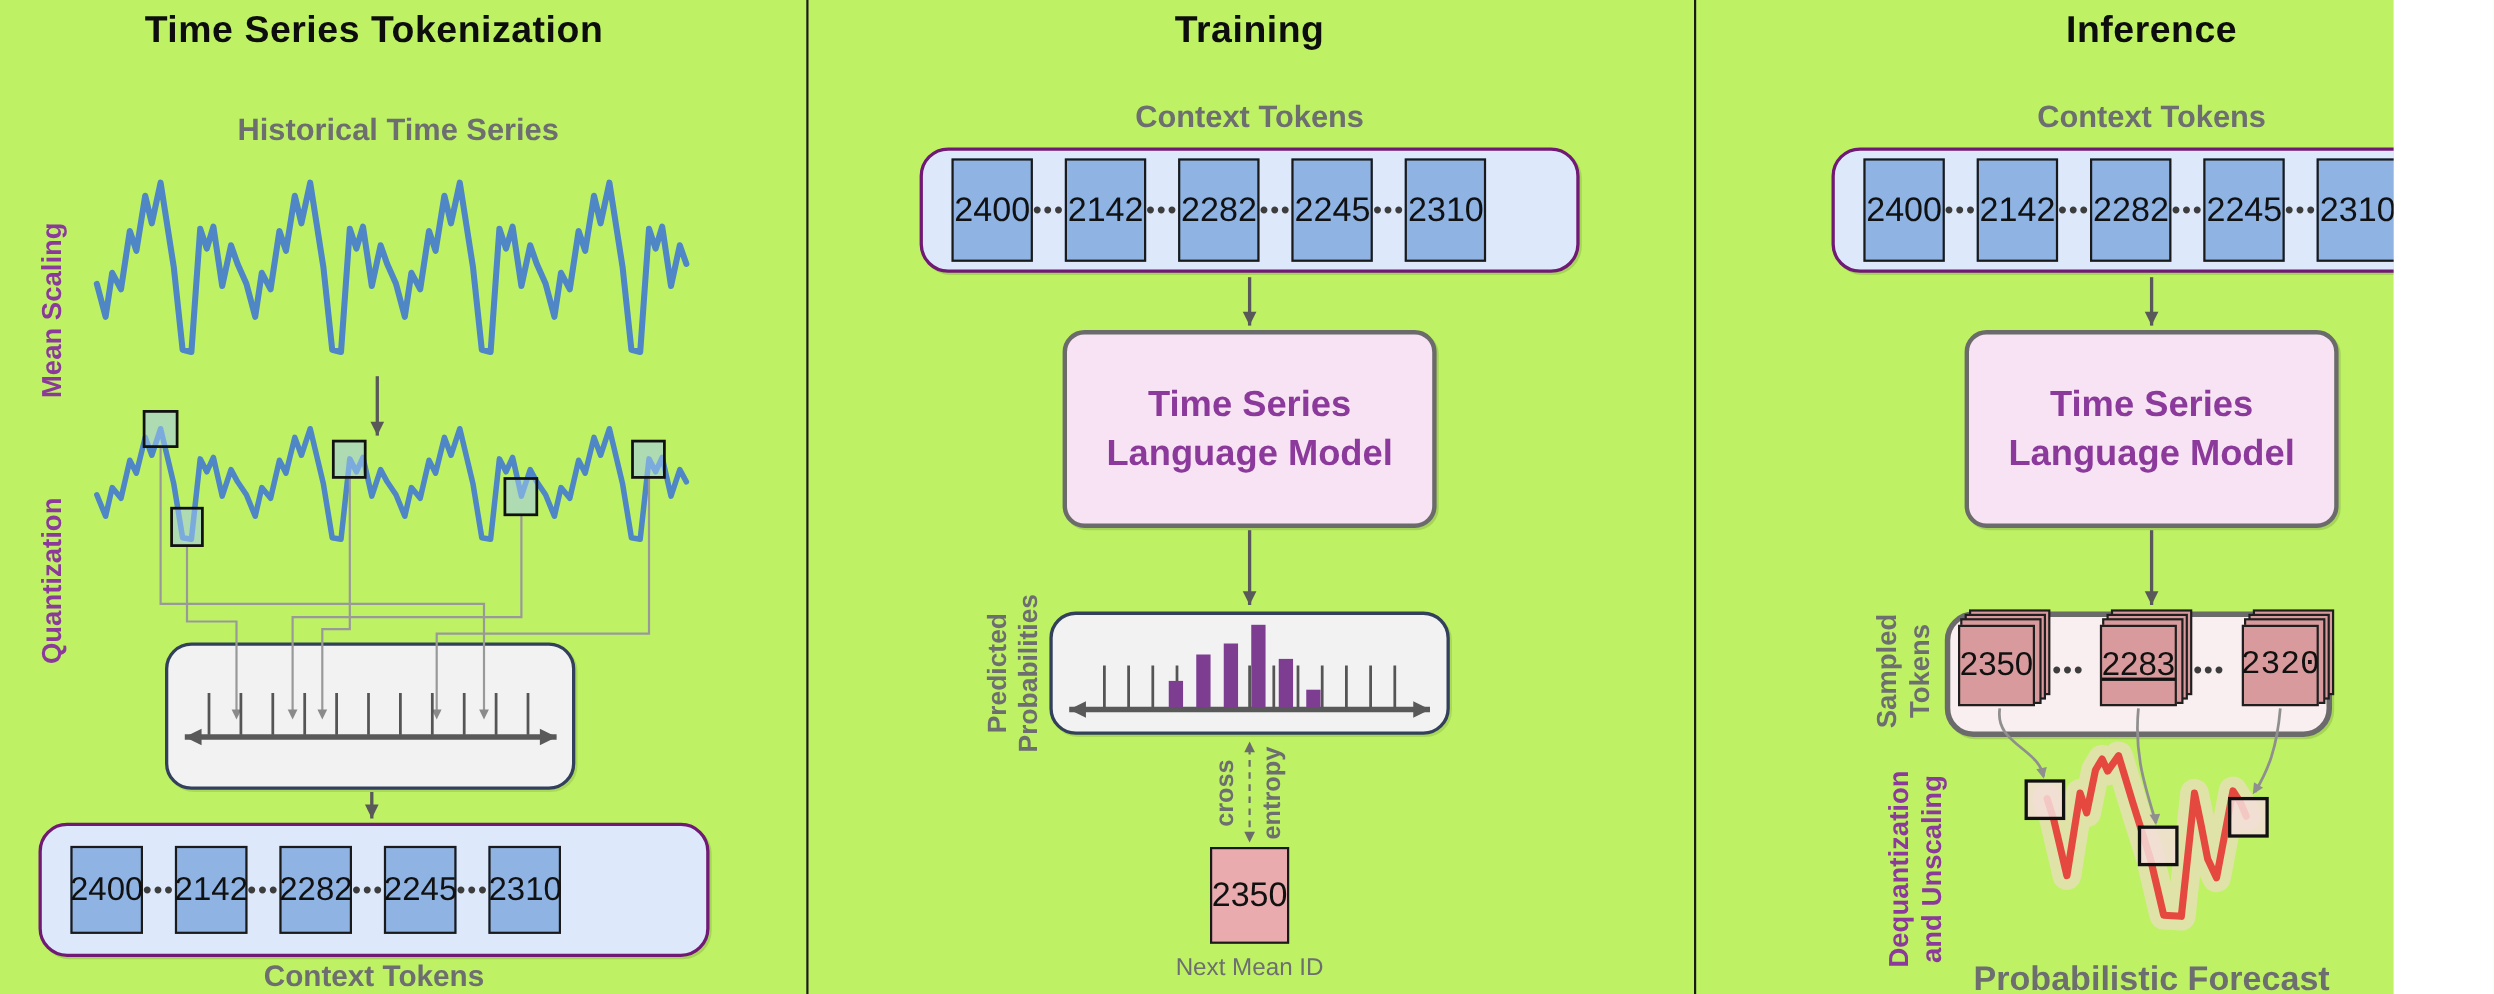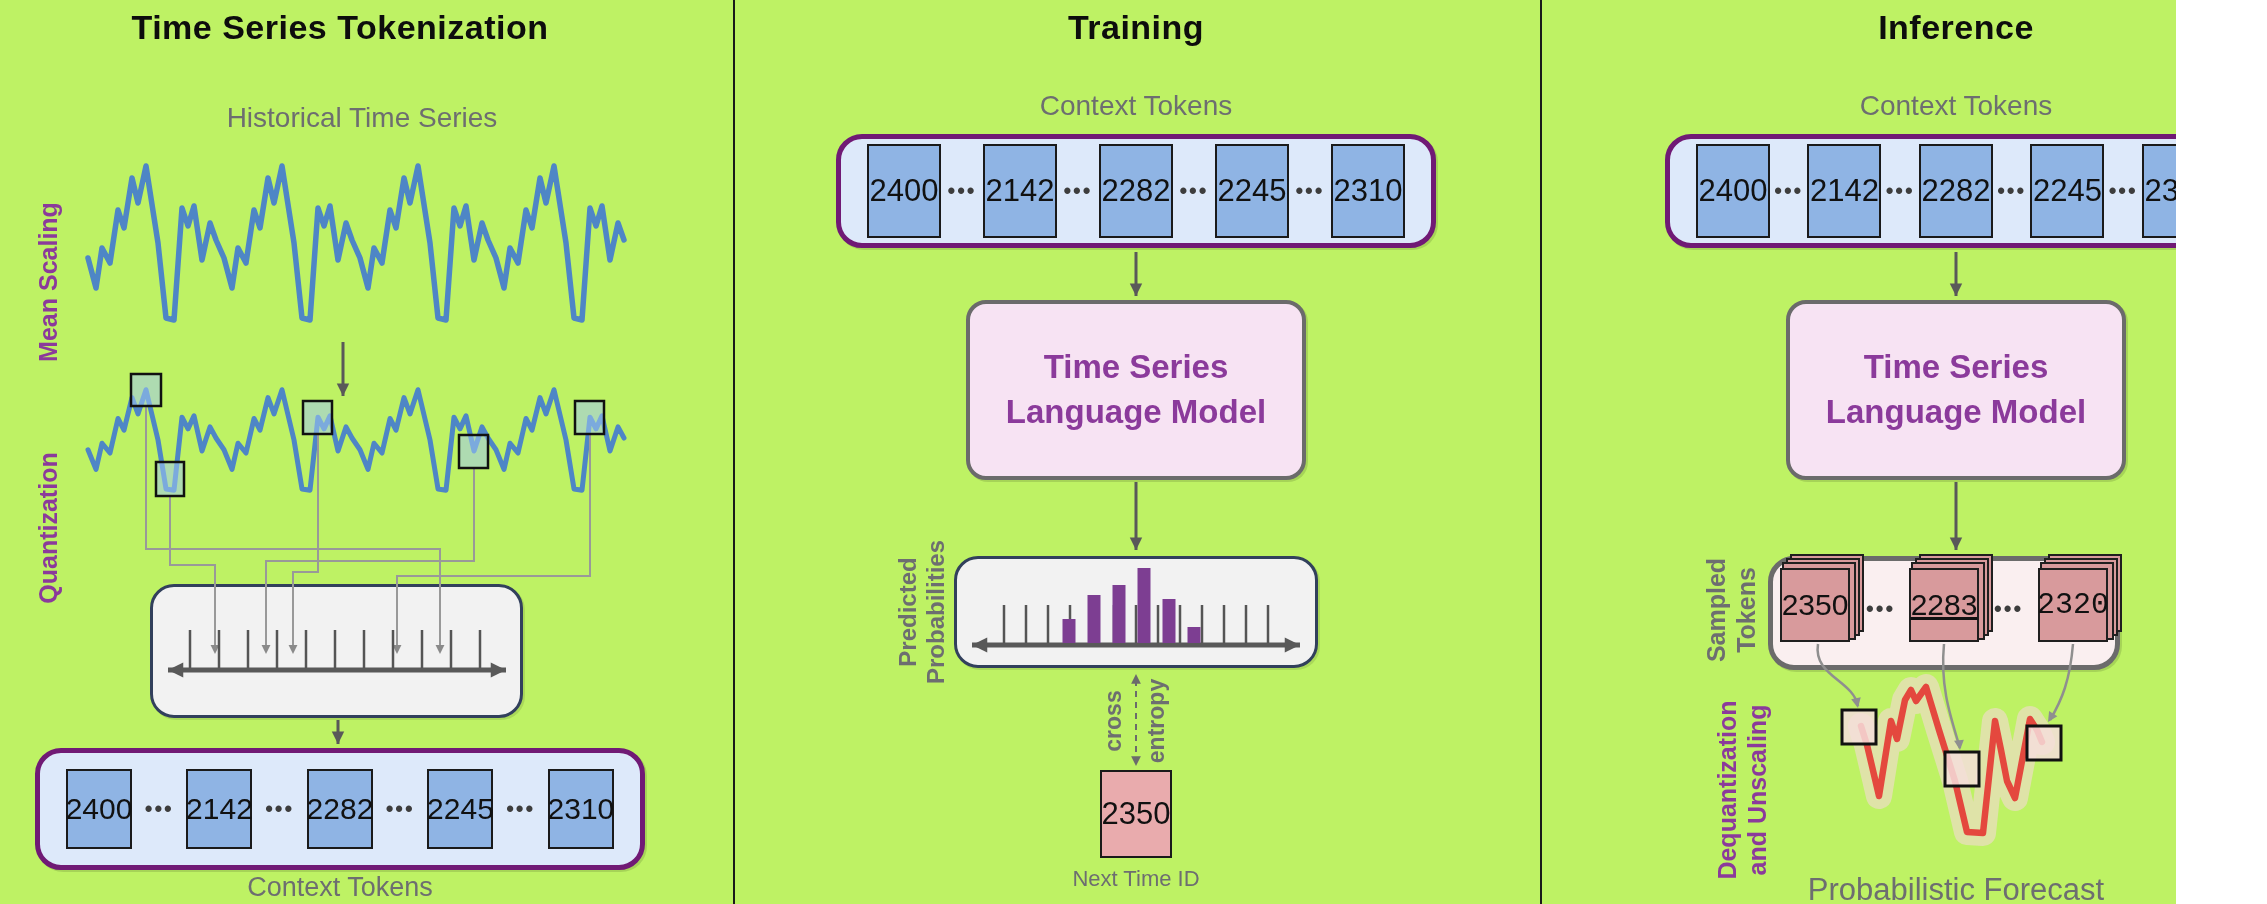--- a/index.html
+++ b/index.html
@@ -1,27 +1,27 @@
 <!DOCTYPE html>
 <html><head>
 <meta charset="utf-8">
 <style>
   html,body{margin:0;padding:0;background:#ffffff;}
   #page{position:relative;width:2176px;height:904px;background:#bef264;overflow:hidden;
         font-family:"Liberation Sans","DejaVu Sans",sans-serif;}
   .abs{position:absolute;}
   .sep{position:absolute;top:0;width:2px;height:904px;background:#1a1a1a;}
   .panel-title{position:absolute;text-align:center;font-size:34px;font-weight:bold;color:#0d0d0d;letter-spacing:.5px;}
-  .gray-label{position:absolute;text-align:center;font-weight:normal;color:#6d6e70;}
+  .gray-label{position:absolute;text-align:center;font-weight:bold;color:#6d6e70;}
   .vlabel{position:absolute;white-space:nowrap;transform:translate(-50%,-50%) rotate(-90deg);
           font-weight:bold;color:#8b3a9b;font-size:25px;text-align:center;}
   .vlabel.gray{color:#6d6e70;}
   .vlabel .ln{display:block;line-height:1.18;}
-  .ctx-container{position:absolute;box-sizing:border-box;background:#dde9fa;border:5px solid #701a75;
-          border-radius:26px;display:flex;align-items:center;justify-content:space-between;
+  .ctx-container{position:absolute;box-sizing:border-box;background:#dde9fa;border:3px solid #701a75;
+          border-radius:26px;display:flex;align-items:center;justify-content:flex-start;
           padding:12px 26px;box-shadow:2px 2px 0 rgba(0,0,0,0.12);}
   .token{box-sizing:border-box;background:#8fb4e4;border:2px solid #1a1a1a;display:flex;
           align-items:center;justify-content:center;color:#111;}
   .dots{color:#3d3d3d;font-size:22px;font-weight:bold;letter-spacing:2px;line-height:1;}
   .model-box{position:absolute;box-sizing:border-box;background:#f7e3f3;border:4px solid #6b6b6b;
           border-radius:20px;display:flex;align-items:center;justify-content:center;text-align:center;
           color:#8b3a9b;font-weight:bold;font-size:33px;line-height:1.35;box-shadow:2px 2px 0 rgba(0,0,0,0.12);}
   .round-gray{position:absolute;box-sizing:border-box;background:#f2f2f2;border:3px solid #32405c;
           border-radius:24px;box-shadow:2px 2px 0 rgba(0,0,0,0.10);}
   .sampled-container{position:absolute;box-sizing:border-box;background:#faeff0;border:5px solid #6b6b6b;
@@ -94,21 +94,21 @@
     <div class="round-gray" style="left:954px;top:556px;width:364px;height:112px;"></div>
     <div class="vlabel gray" style="left:922px;top:612px;font-size:24px;">
       <span class="ln">Predicted</span>
       <span class="ln">Probabilities</span>
     </div>
 
     <div class="vlabel gray" style="left:1113px;top:721px;font-size:23px;">cross</div>
     <div class="vlabel gray" style="left:1156px;top:721px;font-size:23px;">entropy</div>
 
     <div class="next-box" style="left:1100px;top:770px;width:72px;height:88px;">2350</div>
-    <div class="gray-label" style="left:886px;top:866px;width:500px;font-size:22px;font-weight:normal;">Next Time ID</div>
+    <div class="gray-label" style="left:886px;top:866px;width:500px;font-size:22px;font-weight:normal;">Next Mean ID</div>
   </div>
 
   <div>
     <div class="panel-title z2" style="left:1706px;top:8px;width:500px;">Inference</div>
     <div class="gray-label z2" style="left:1706px;top:90px;width:500px;font-size:28px;">Context Tokens</div>
 
     <div class="ctx-container" style="left:1665px;top:134px;width:582px;height:114px;">
       <div class="token" style="width:74px;height:94px;font-size:31px;">2400</div>
       <span class="dots">•••</span>
       <div class="token" style="width:74px;height:94px;font-size:31px;">2142</div>

